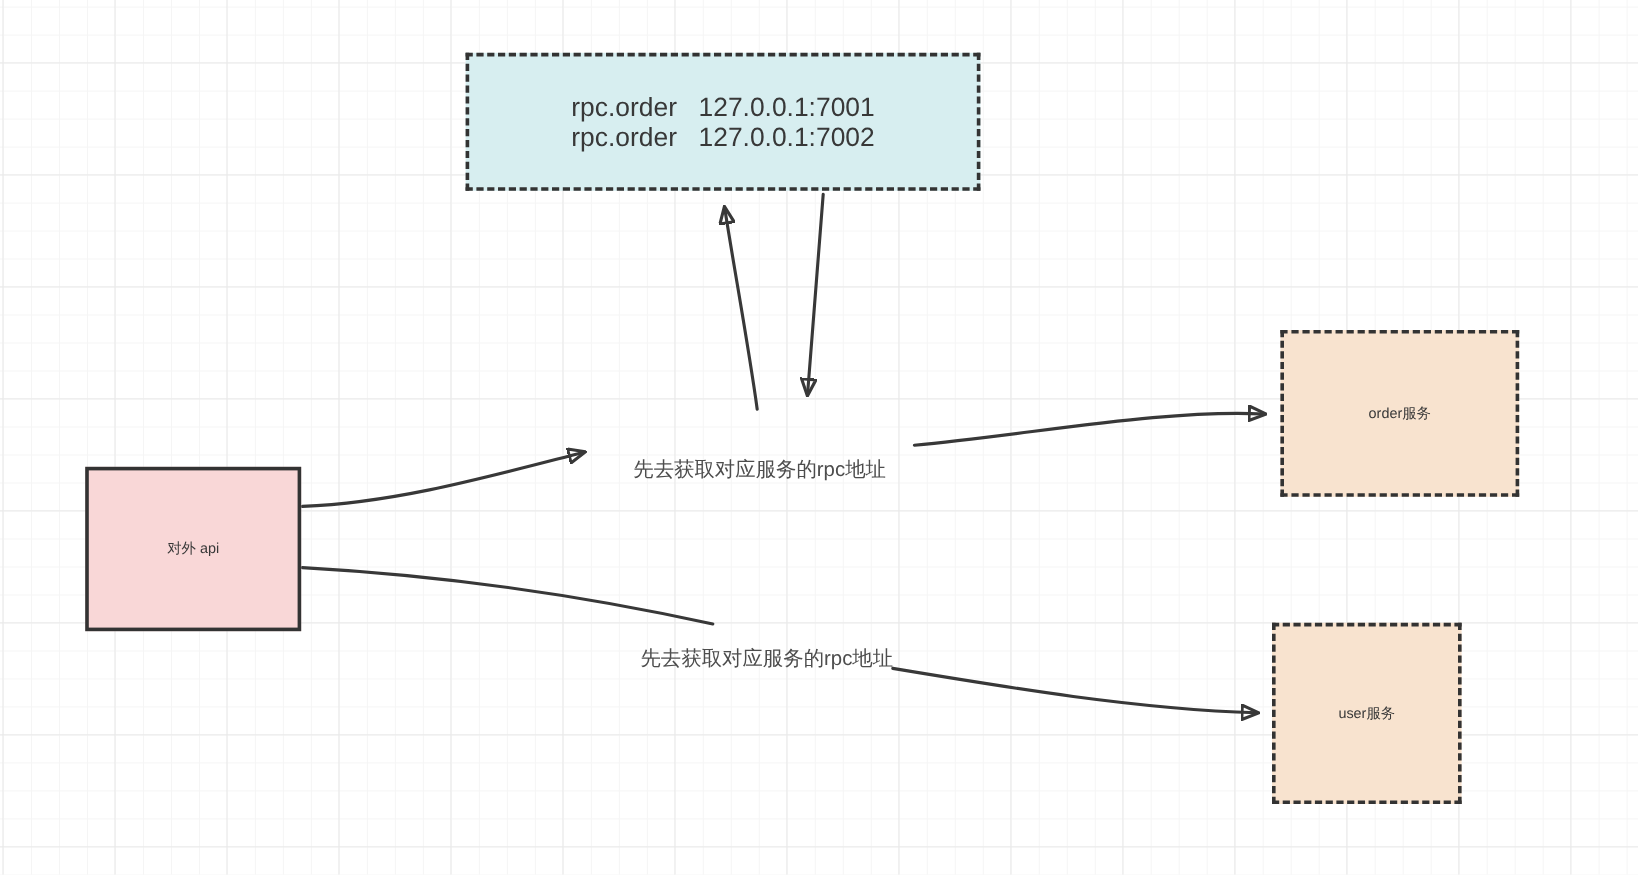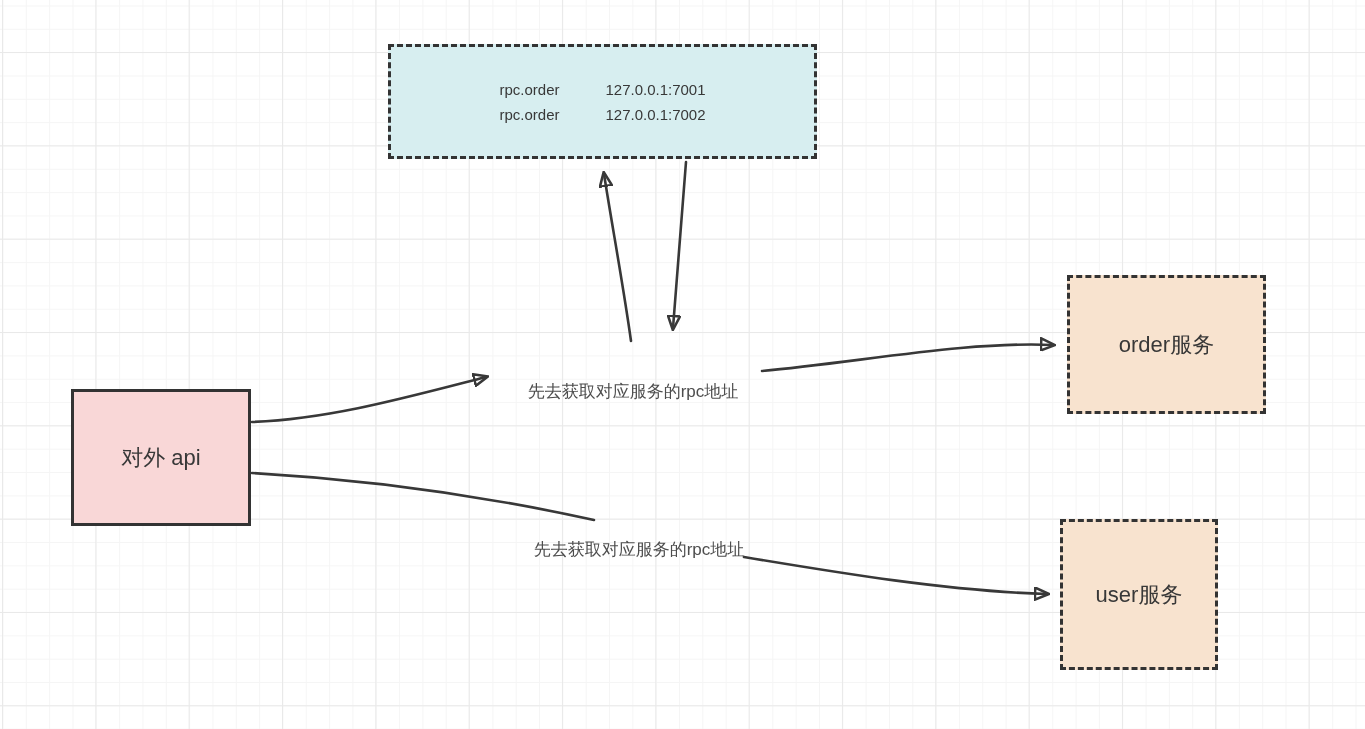--- a/index.html
+++ b/index.html
@@ -37,29 +37,29 @@
     stroke-width: 2.6;
     stroke-linecap: round;
   }
 
   .node {
     position: absolute;
     display: flex;
     align-items: center;
     justify-content: center;
     color: #383838;
-    font-size: 22px;
+    font-size: 12px;
   }
 
   .node.registry {
     left: 388px; top: 44px;
     width: 429px; height: 115px;
     background: #d7eef0;
     border: 3px dashed #333333;
-    font-size: 15px;
+    font-size: 22px;
   }
   .registry-rows {
     display: grid;
     grid-template-columns: 88px auto;
     column-gap: 18px;
     row-height: 25px;
     line-height: 25px;
     text-align: left;
   }
   .registry-rows span { display: block; }

